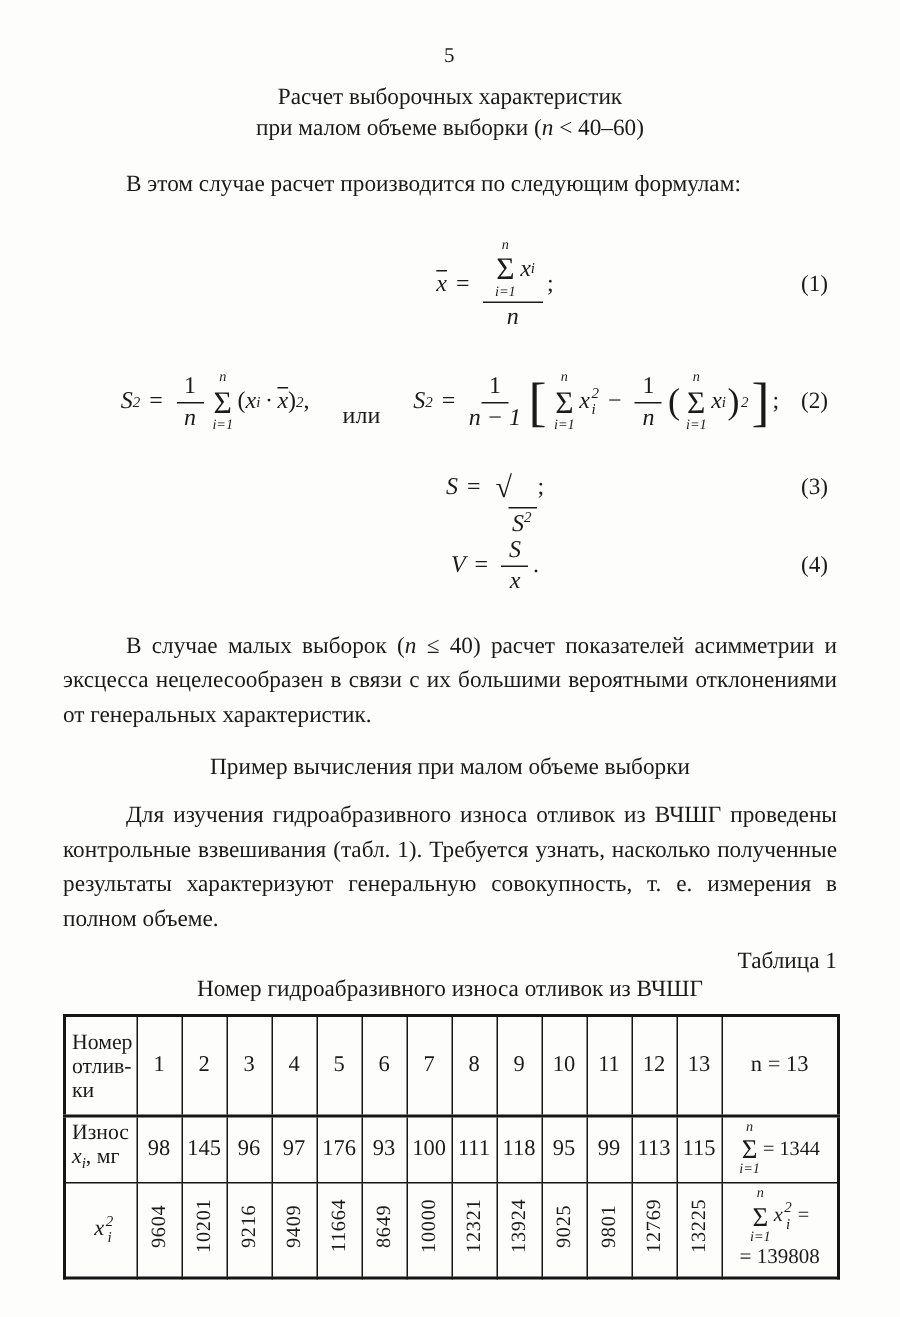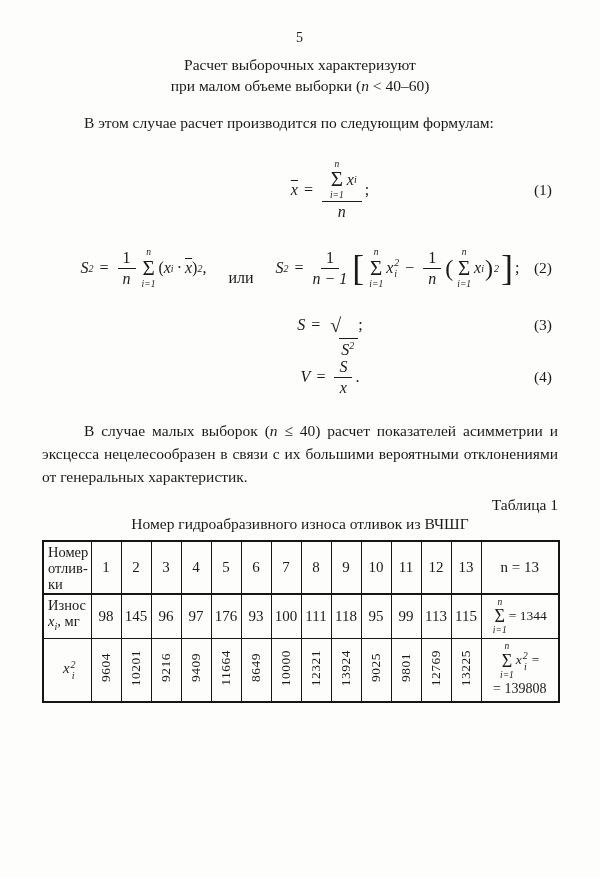--- a/index.html
+++ b/index.html
@@ -64,42 +64,42 @@
   .table-label { margin-top:8px; text-align:right; font-size:15.5px;font-family:Liberation Serif, serif; }
   .table-title { margin-top:1px; text-align:center; font-size:15.5px; }
 
   table.dtable { margin-top:7px; border-collapse:collapse; width:516px; table-layout:fixed; }
   .dtable td { border:1.5px solid #151515; text-align:center; vertical-align:middle; font-size:15px; padding:1px 0; }
   .dtable tr.r1 td { border-bottom:2px solid #151515; }
   .dtable { border:2px solid #151515; }
   .col-first { width:48px; }
   .col-num { width:30px; }
   .col-last { width:78px; }
-  tr.r1 { height:53px; }
+  tr.r1 { height:67px; }
   tr.r2 { height:44px;margin-top:10px; }
   tr.r3 { height:64px; }
   td.hd { text-align:left; padding-left:4px; font-size:14.5px; line-height:16px; }
   td.hd3 { text-align:center; font-size:15px; }
   .rot { display:inline-block; writing-mode:vertical-rl; transform:rotate(180deg); font-size:13.5px; letter-spacing:0.5px; white-space:nowrap; }
   td.sumcell { font-size:13.5px; }
   td.sumcell .sum { margin:0 2px 0 0; }
   td.sumcell .ssig { font-size:18px; }
   .sumline { display:flex; align-items:center; justify-content:center; line-height:1.1; }
   .sumline2 { font-size:14px; line-height:1.3; }
 </style>
 </head>
 <body>
 
 <div class="page">
   <div class="pagenum">5</div>
 
   <div class="content">
 
     <div class="doc-title">
-      <div>Расчет выборочных характеризуют</div>
+      <div>Расчет выборочных характеристик</div>
       <div><span>при малом объеме выборки (</span><span class="v">n</span><span> &lt; 40–60)</span></div>
     </div>
 
     <p class="body-text indent mt-p1">В этом случае расчет производится по следующим формулам:</p>
 
     <div class="eqrow eq1">
       <span class="eqbody">
         <span class="v obar">x</span>
         <span class="rel">=</span>
         <span class="frac">
@@ -200,21 +200,23 @@
             <span class="fnum v">S</span>
             <span class="fden v">x</span>
           </span>
         <span>.</span>
       </span>
       <span class="eqnum">(4)</span>
     </div>
 
     <p class="body-text indent mt-p2"><span>В случае малых выборок (</span><span class="v">n</span><span> ≤ 40) расчет показателей асимметрии и эксцесса нецелесообразен в связи с их большими вероятными отклонениями от генеральных характеристик.</span></p>
 
-
+    <div class="example-heading">Пример вычисления при малом объеме выборки</div>
+
+    <p class="body-text indent mt-p3">Для изучения гидроабразивного износа отливок из ВЧШГ проведены контрольные взвешивания (табл. 1). Требуется узнать, насколько полученные результаты характеризуют генеральную совокупность, т. е. измерения в полном объеме.</p>
 
     <div class="table-label">Таблица 1</div>
     <div class="table-title">Номер гидроабразивного износа отливок из ВЧШГ</div>
 
     <table class="dtable">
       <colgroup>
         <col class="col-first">
           <col class="col-num">
           <col class="col-num">
           <col class="col-num">

